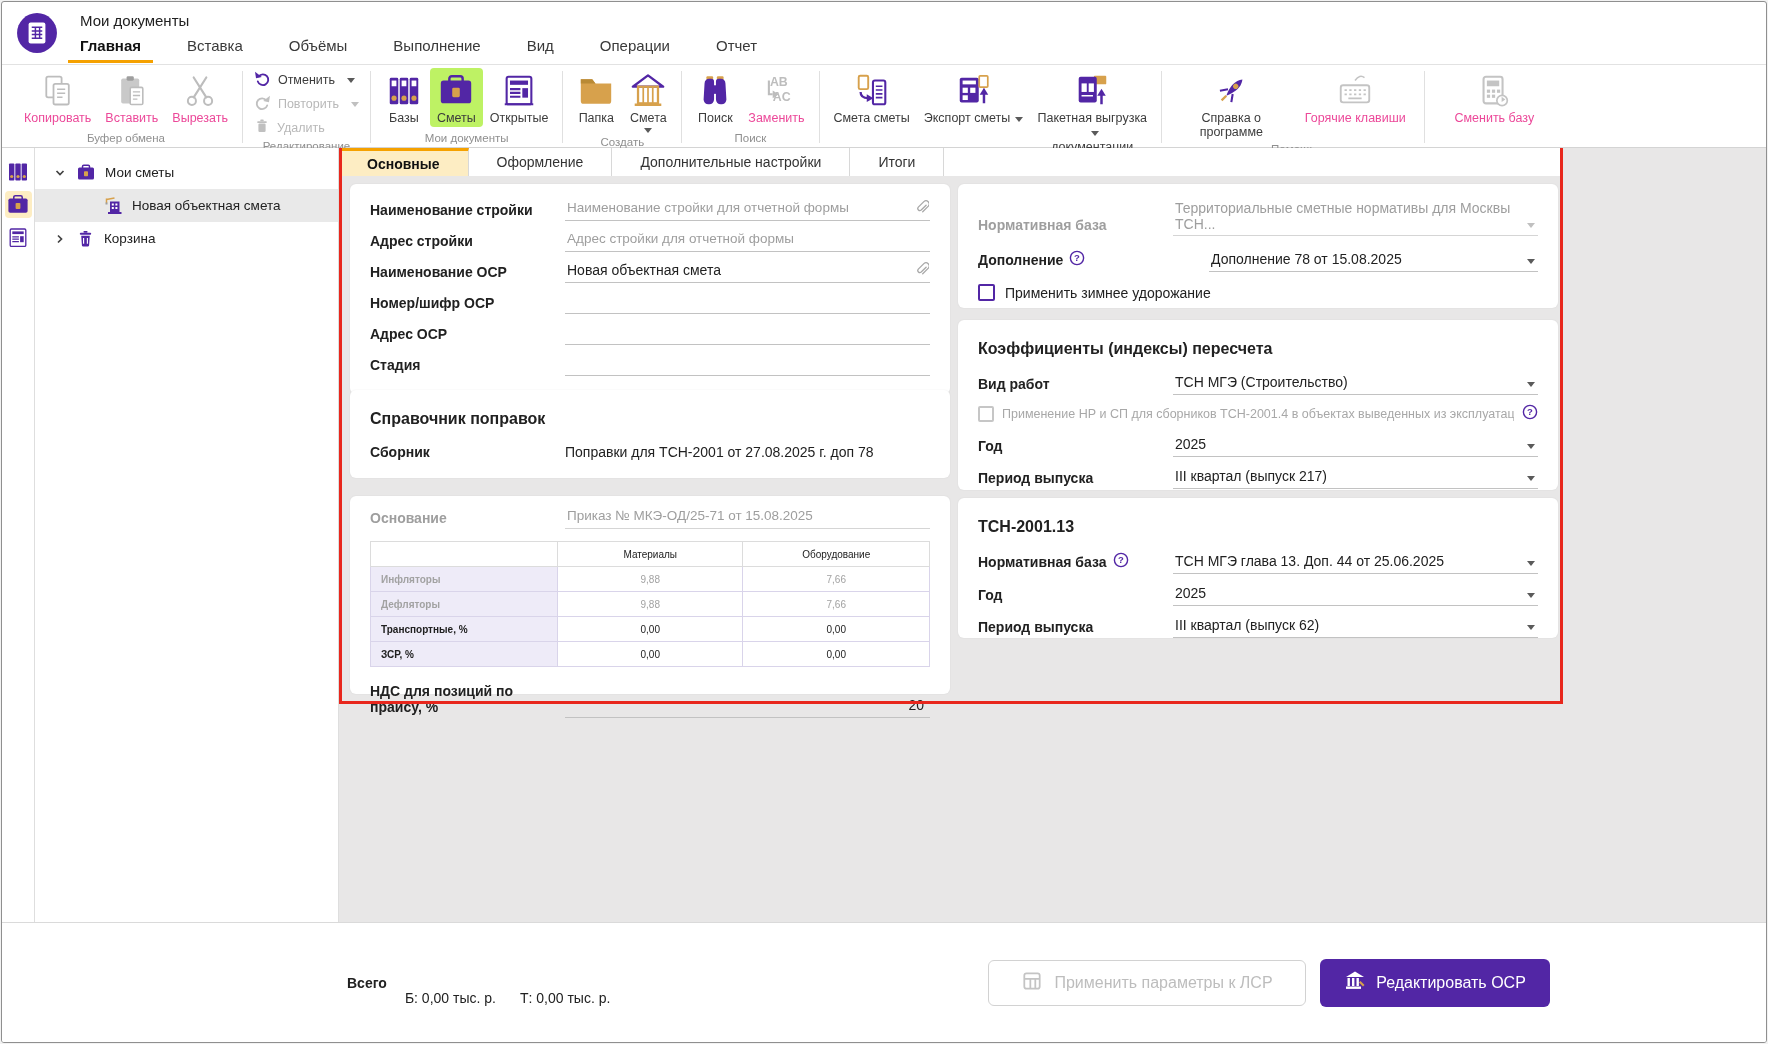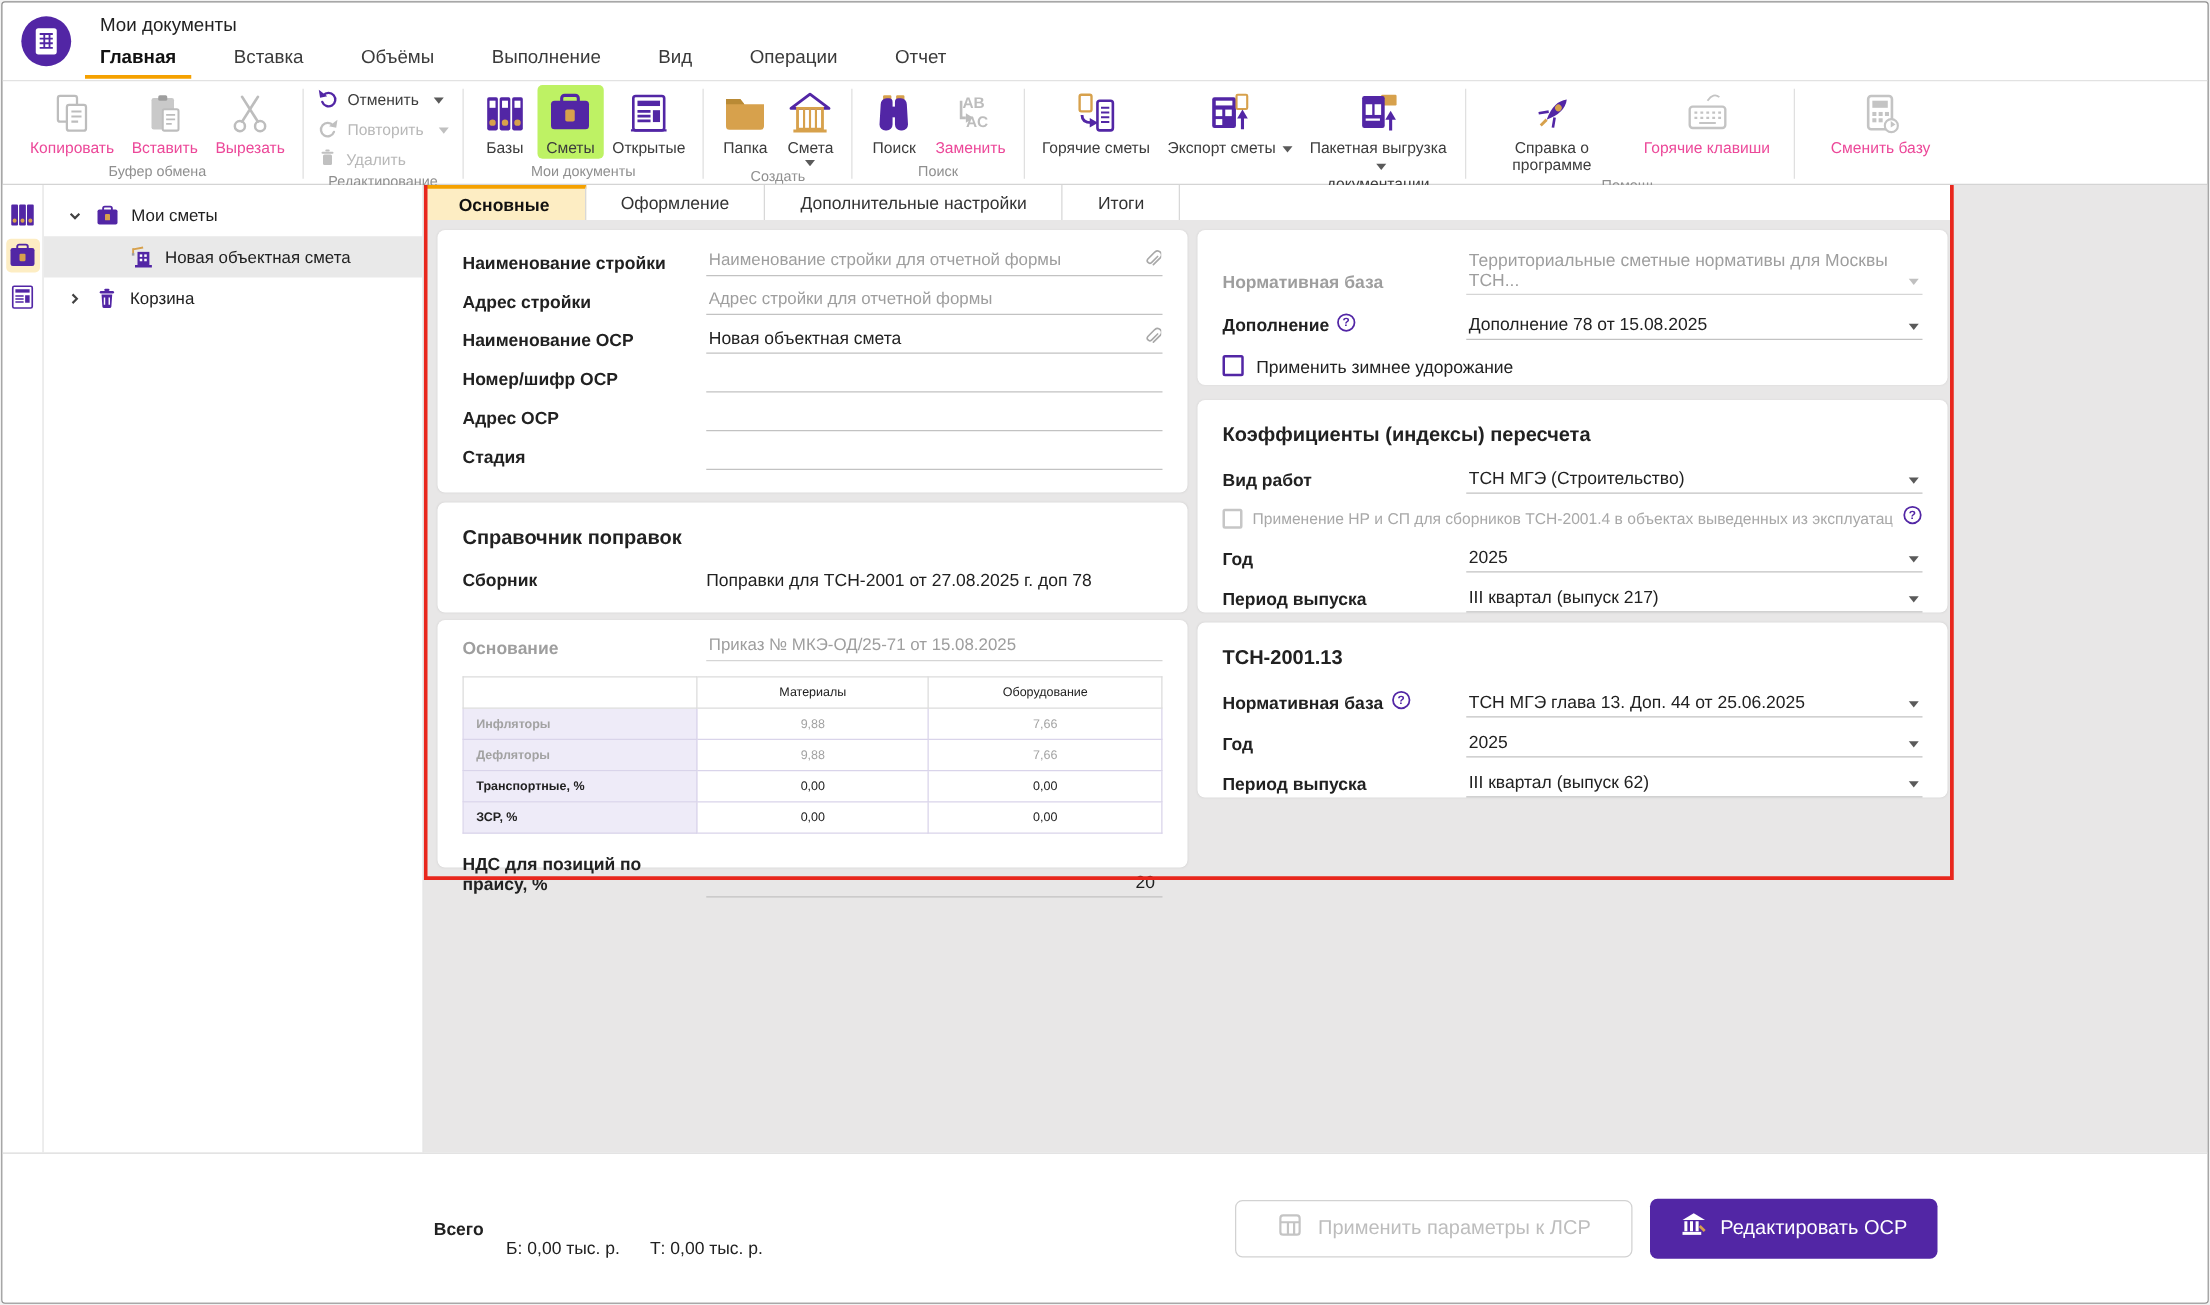--- a/index.html
+++ b/index.html
@@ -49,21 +49,21 @@
   .trow.child { padding-left:68px; }
 
   .content { flex:1; position:relative; background:#e8e7e7; overflow:hidden; }
   .annotation { position:absolute; left:0; top:-4px; width:1224px; height:560px; border:3px solid #e8271d; z-index:6; pointer-events:none; }
   .tabstrip { position:absolute; left:0; top:0; width:1224px; height:28px; background:#fff; display:flex; z-index:2; }
   .tab { display:flex; align-items:center; padding:0 28px; font-size:14px; color:#333; border-right:1px solid #d8d8d8; cursor:pointer; }
   .tab.active { background:#fdedc3; border-top:3px solid #f5a100; font-weight:700; color:#111; }
 
   .card { position:absolute; background:#fff; border-radius:6px; padding:16px 20px 10px; box-shadow:0 0 2px rgba(0,0,0,.07); }
   .c-form   { left:11px;  top:36px;  width:600px; height:210px; }
-  .c-corr   { left:11px;  top:254px; width:600px; height:88px; }
+  .c-corr   { left:11px;  top:242px; width:600px; height:88px; }
   .c-basis  { left:11px;  top:348px; width:600px; height:198px; padding-top:12px; }
   .c-norm   { left:619px; top:36px;  width:600px; height:124px; }
   .c-coef   { left:619px; top:172px; width:600px; height:170px; }
   .c-tsn    { left:619px; top:350px; width:600px; height:140px; }
 
   .frow { display:flex; align-items:flex-end; margin-bottom:10px; }
   .flabel { min-width:195px; max-width:195px; font-size:14px; font-weight:700; padding:0 8px 3px 0; display:flex; align-items:center; gap:6px; }
   .flabel.muted { color:#9e9e9e; }
   .ufield { flex:1; border-bottom:1px solid #c2c2c2; min-height:21px; position:relative; padding:0 22px 3px 2px; font-size:13.5px; cursor:text; }
   .ufield .ph { color:#9e9e9e; }
@@ -310,21 +310,21 @@
         <div class="rbtn">
           <span class="ricon">
               <svg viewBox="0 0 40 40" width="38" height="38">
                 <rect x="6" y="4" width="10" height="14" rx="1.5" fill="#fff" stroke="#d7a14c" stroke-width="2"></rect>
                 <path d="M8 21q0 6.5 8 6.5" fill="none" stroke="#5226a5" stroke-width="2.4"></path>
                 <polygon points="14.5,23.5 14.5,31.5 21.5,27.5" fill="#5226a5"></polygon>
                 <rect x="21" y="9" width="13" height="25" rx="2" fill="#fff" stroke="#5226a5" stroke-width="2.2"></rect>
                 <path d="M24 15h7M24 19h7M24 23h7M24 27h7" stroke="#5226a5" stroke-width="1.7"></path>
               </svg>
             </span>
-          <span class="rlabel">Горячие сметы</span>
+          <span class="rlabel">Смета сметы</span>
         </div>
         <div class="rbtn">
           <span class="ricon">
               <svg viewBox="0 0 40 40" width="38" height="38">
                 <rect x="5" y="6" width="20" height="26" rx="2" fill="#5226a5"></rect>
                 <rect x="8" y="9" width="14" height="4" fill="#fff"></rect>
                 <rect x="8" y="16.5" width="5.5" height="5.5" fill="#fff"></rect>
                 <rect x="16" y="16.5" width="5.5" height="5.5" fill="#fff"></rect>
                 <rect x="8" y="24.5" width="5.5" height="5" fill="#fff"></rect>
                 <rect x="25.5" y="4" width="9" height="12" rx="1" fill="#fff" stroke="#d7a14c" stroke-width="1.8"></rect>
@@ -590,21 +590,21 @@
       </div>
 
       <div class="card c-norm">
         <div class="frow" style="margin-bottom:14px;">
           <span class="flabel muted">Нормативная база</span>
           <div class="ufield disabled">
             <span class="val">Территориальные сметные нормативы для Москвы ТСН...</span>
             <span class="scaret gray"></span>
           </div>
         </div>
-        <div class="frow" style="margin-bottom:12px;">
+        <div class="frow" style="margin-bottom:12px;gap:36px;">
           <span class="flabel">
               <span>Дополнение</span>
               <span><svg viewBox="0 0 16 16" width="16" height="16">
                   <circle cx="8" cy="8" r="6.6" fill="none" stroke="#5226a5" stroke-width="1.4"></circle>
                   <text x="8" y="11.2" text-anchor="middle" font-size="9.5" font-weight="bold" fill="#5226a5" font-family="sans-serif">?</text>
                 </svg></span>
             </span>
           <div class="ufield">
             <span class="val">Дополнение 78 от 15.08.2025</span>
             <span class="scaret"></span>

